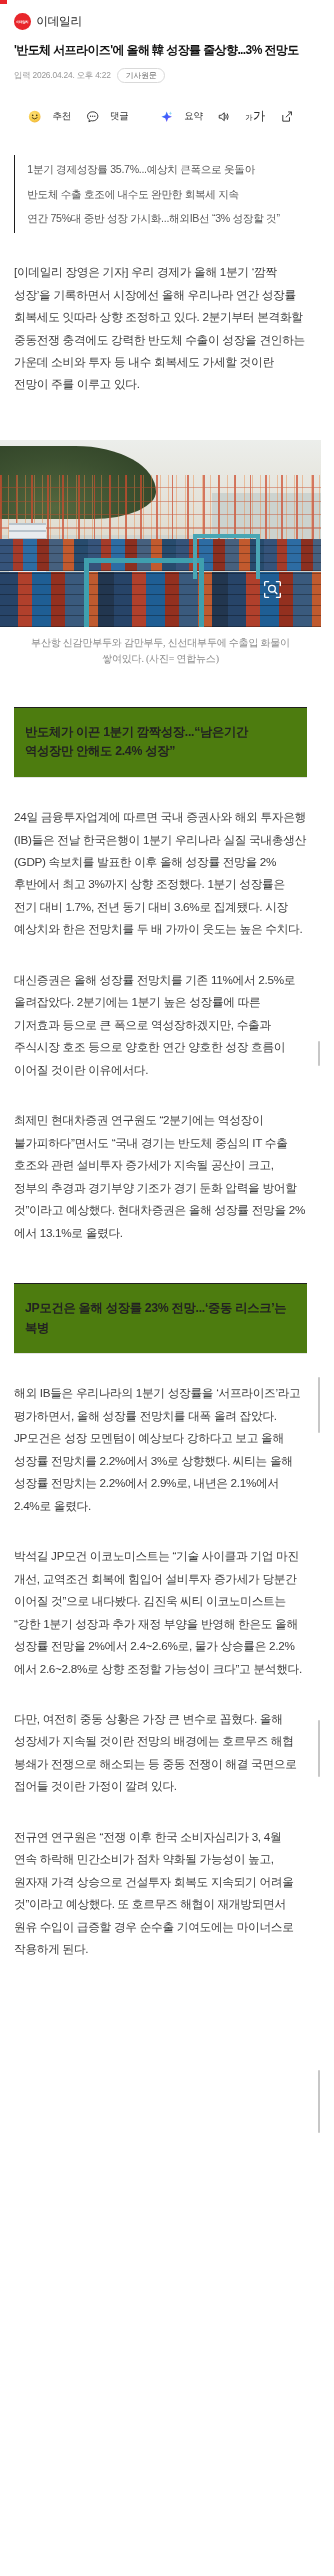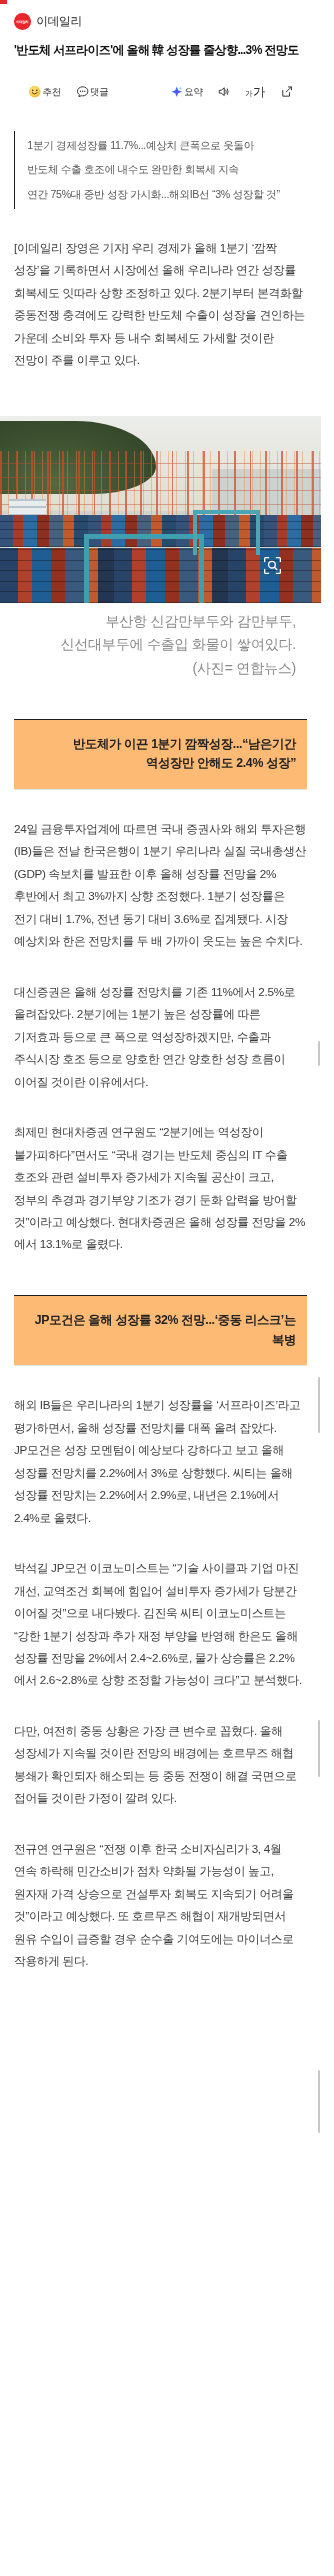--- a/index.html
+++ b/index.html
@@ -31,21 +31,21 @@
 
   .meta-row { margin-top:9px; display:flex; align-items:center; gap:6.7px; }
   .meta-time { font-size:8.4px; color:#979797; letter-spacing:-0.2px; }
   .orig-btn {
     font-size:7.8px; color:#666; background:#fff; border:0.6px solid #d9d9d9;
     border-radius:9px; padding:2.8px 7.3px; line-height:1; cursor:pointer;
   }
 
   
   .actions { margin:24.6px 14px 0; display:flex; align-items:center; }
-  .act { display:flex; align-items:center; gap:1px; font-size:9.5px; color:#333;
+  .act { display:flex; align-items:center; gap:11px; font-size:9.5px; color:#333;
          background:none; border:none; cursor:pointer; font-family:inherit; letter-spacing:-0.2px; }
   .act + .act { margin-left:14.5px; }
   .spacer { flex:1; }
   .ico { display:inline-flex; width:13.4px; height:13.4px; align-items:center; justify-content:center; }
   .fontsize { display:inline-flex; align-items:baseline; gap:0.6px; color:#2c2c2c; }
   .fontsize .small { font-size:7.3px; } .fontsize .big { font-size:12.3px; font-weight:500; }
 
   
   .quote { margin:30px 14px 0; border-left:1.7px solid #1c1c1c; padding:2.2px 0 2.2px 12.3px; }
   .quote div { font-size:10.6px; line-height:2.32; color:#565656; letter-spacing:-0.3px; word-break:keep-all; }
@@ -79,27 +79,27 @@
     background:
       repeating-linear-gradient(0deg, rgba(0,0,0,.3) 0 1.1px, transparent 1.1px 10.6px),
       repeating-linear-gradient(90deg,#274468 0 18px,#b0402c 18px 32px,#1f5e94 32px 51px,#93301f 51px 65px,#3a5a7d 65px 84px,#bf5a2f 84px 98px,#22364f 98px 114px); }
   .ph-crane-teal { position:absolute; left:84px; top:118px; width:120px; height:69px;
     border:5.6px solid #3f9fae; border-bottom:none; }
   .ph-crane-teal2 { position:absolute; left:193px; top:94px; width:67px; height:45px;
     border:4.5px solid #4aa6b4; border-bottom:none; }
   .ph-zoom { position:absolute; right:53px; bottom:28px; width:19px; height:19px; cursor:pointer;
     background:none; border:none; padding:0; }
 
-  figcaption { margin:7.8px 25px 0; text-align:right; font-size:14px; line-height:1.65;
-    color:#8a8a8a; letter-spacing:-0.2px; word-break:keep-all; }
+  figcaption { margin:7.8px 25px 0; text-align:center; font-size:10px; line-height:1.65;
+    color:#8a8a8a; letter-spacing:-0.2px; word-break:keep-all;font-family:Liberation Serif, serif; }
 
   
   .subhead {
     margin:39px 14px 0; border-top:1.1px solid #1f1f1f; border-bottom:0.6px solid #e4e4e4;
-    background:#fdba74; padding:15px 11px; text-align:right;
+    background:#4d7c0f; padding:15px 11px; text-align:left;
     font-size:12.3px; font-weight:700; line-height:1.6; color:#222;
     letter-spacing:-0.3px; word-break:keep-all;
   }
 
   
   .sb { position:absolute; right:0.6px; width:2.2px; border-radius:1.1px; background:#c7c7c7; }
   .sb1 { top:1041px; height:25px; }
   .sb2 { top:1377px; height:56px; }
   .sb3 { top:1720px; height:57px; }
   .sb4 { top:2070px; height:63px; }
@@ -114,20 +114,26 @@
   <header class="header">
     <div class="pub-row">
       <span class="logo-circle">
         <span>이데일리</span>
       </span>
       <span class="pub-name">이데일리</span>
     </div>
 
     <h1 class="title">'반도체 서프라이즈'에 올해 韓 성장률 줄상향...3% 전망도</h1>
 
+    <div class="meta-row">
+      <span class="meta-time">
+        <span>입력</span> <span>2026.04.24. 오후 4:22</span>
+      </span>
+      <button class="orig-btn">기사원문</button>
+    </div>
 
     <div class="actions">
       <button class="act">
         <span class="ico">
           <svg width="13.4" height="13.4" viewBox="0 0 24 24">
             <defs>
                 <radialGradient id="smg" cx="40%" cy="35%" r="75%">
               <stop offset="0%" stop-color="#ffe27a"></stop>
                   <stop offset="70%" stop-color="#f6c945"></stop>
                   <stop offset="100%" stop-color="#eda53a"></stop>
@@ -192,21 +198,21 @@
             <path d="M5 9 v11 h12 V13" fill="none" stroke="#2e2e2e" stroke-width="1.7" stroke-linejoin="round"></path>
             <path d="M11 12.5 L20 4" fill="none" stroke="#2e2e2e" stroke-width="1.7" stroke-linecap="round"></path>
             <path d="M14.5 3.5 H20.5 V9.5" fill="none" stroke="#2e2e2e" stroke-width="1.7" stroke-linejoin="round"></path>
           </svg>
         </span>
       </button>
     </div>
   </header>
 
   <blockquote class="quote">
-    <div>1분기 경제성장률 11.7%...예상치 큰폭으로 웃돌아</div>
+    <div>1분기 경제성장률 35.7%...예상치 큰폭으로 웃돌아</div>
     <div>반도체 수출 호조에 내수도 완만한 회복세 지속</div>
     <div>연간 75%대 중반 성장 가시화...해외IB선 “3% 성장할 것”</div>
   </blockquote>
 
   <p class="para">[이데일리 장영은 기자] 우리 경제가 올해 1분기 ‘깜짝 성장’을 기록하면서 시장에선 올해 우리나라 연간 성장률 회복세도 잇따라 상향 조정하고 있다. 2분기부터 본격화할 중동전쟁 충격에도 강력한 반도체 수출이 성장을 견인하는 가운데 소비와 투자 등 내수 회복세도 가세할 것이란 전망이 주를 이루고 있다.</p>
 
   <figure class="photo">
     <div class="ph-sky"></div>
     <div class="ph-sea"></div>
     <div class="ph-hill"></div>
@@ -229,24 +235,24 @@
       </svg>
     </button>
   </figure>
   <figcaption>부산항 신감만부두와 감만부두, 신선대부두에 수출입 화물이 쌓여있다. (사진= 연합뉴스)</figcaption>
 
   <h2 class="subhead">반도체가 이끈 1분기 깜짝성장...“남은기간 역성장만 안해도 2.4% 성장”</h2>
   <p class="para">24일 금융투자업계에 따르면 국내 증권사와 해외 투자은행(IB)들은 전날 한국은행이 1분기 우리나라 실질 국내총생산(GDP) 속보치를 발표한 이후 올해 성장률 전망을 2% 후반에서 최고 3%까지 상향 조정했다. 1분기 성장률은 전기 대비 1.7%, 전년 동기 대비 3.6%로 집계됐다. 시장 예상치와 한은 전망치를 두 배 가까이 웃도는 높은 수치다.</p>
   <p class="para">대신증권은 올해 성장률 전망치를 기존 11%에서 2.5%로 올려잡았다. 2분기에는 1분기 높은 성장률에 따른 기저효과 등으로 큰 폭으로 역성장하겠지만, 수출과 주식시장 호조 등으로 양호한 연간 양호한 성장 흐름이 이어질 것이란 이유에서다.</p>
   <p class="para">최제민 현대차증권 연구원도 “2분기에는 역성장이 불가피하다”면서도 “국내 경기는 반도체 중심의 IT 수출 호조와 관련 설비투자 증가세가 지속될 공산이 크고, 정부의 추경과 경기부양 기조가 경기 둔화 압력을 방어할 것”이라고 예상했다. 현대차증권은 올해 성장률 전망을 2%에서 13.1%로 올렸다.</p>
 
-  <h2 class="subhead">JP모건은 올해 성장률 32% 전망...‘중동 리스크’는 복병</h2>
+  <h2 class="subhead">JP모건은 올해 성장률 23% 전망...‘중동 리스크’는 복병</h2>
   <p class="para">해외 IB들은 우리나라의 1분기 성장률을 ‘서프라이즈’라고 평가하면서, 올해 성장률 전망치를 대폭 올려 잡았다. JP모건은 성장 모멘텀이 예상보다 강하다고 보고 올해 성장률 전망치를 2.2%에서 3%로 상향했다. 씨티는 올해 성장률 전망치는 2.2%에서 2.9%로, 내년은 2.1%에서 2.4%로 올렸다.</p>
   <p class="para">박석길 JP모건 이코노미스트는 “기술 사이클과 기업 마진 개선, 교역조건 회복에 힘입어 설비투자 증가세가 당분간 이어질 것”으로 내다봤다. 김진욱 씨티 이코노미스트는 “강한 1분기 성장과 추가 재정 부양을 반영해 한은도 올해 성장률 전망을 2%에서 2.4~2.6%로, 물가 상승률은 2.2%에서 2.6~2.8%로 상향 조정할 가능성이 크다”고 분석했다.</p>
-  <p class="para">다만, 여전히 중동 상황은 가장 큰 변수로 꼽혔다. 올해 성장세가 지속될 것이란 전망의 배경에는 호르무즈 해협 봉쇄가 확인되자 해소되는 등 중동 전쟁이 해결 국면으로 접어들 것이란 가정이 깔려 있다.</p>
+  <p class="para">다만, 여전히 중동 상황은 가장 큰 변수로 꼽혔다. 올해 성장세가 지속될 것이란 전망의 배경에는 호르무즈 해협 봉쇄가 전쟁으로 해소되는 등 중동 전쟁이 해결 국면으로 접어들 것이란 가정이 깔려 있다.</p>
   <p class="para">전규연 연구원은 “전쟁 이후 한국 소비자심리가 3, 4월 연속 하락해 민간소비가 점차 약화될 가능성이 높고, 원자재 가격 상승으로 건설투자 회복도 지속되기 어려울 것”이라고 예상했다. 또 호르무즈 해협이 재개방되면서 원유 수입이 급증할 경우 순수출 기여도에는 마이너스로 작용하게 된다.</p>
 
   <div class="sb sb1"></div>
   <div class="sb sb2"></div>
   <div class="sb sb3"></div>
   <div class="sb sb4"></div>
 
 </div>
 
 

